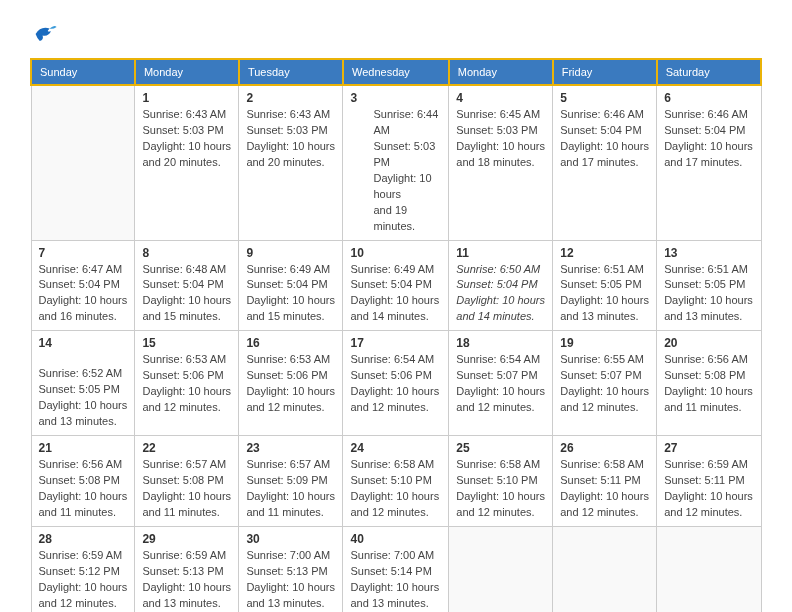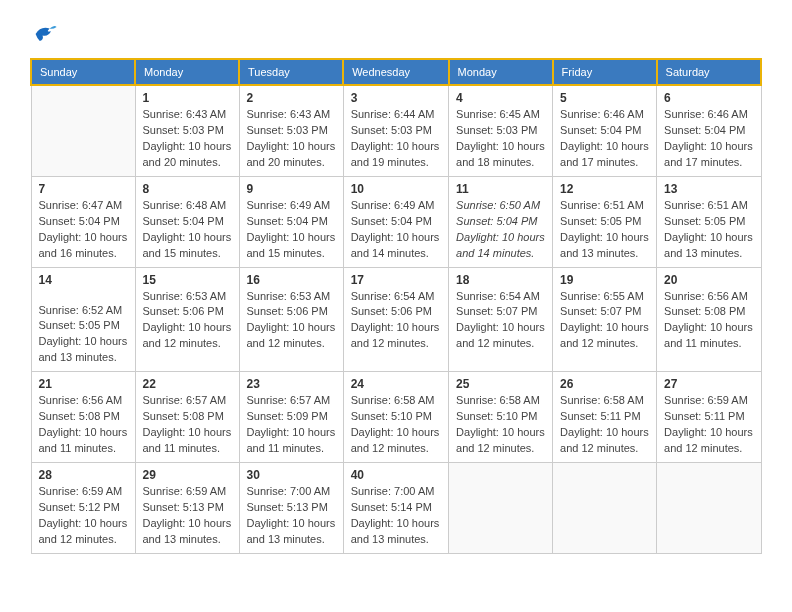--- a/index.html
+++ b/index.html
@@ -133,21 +133,21 @@
         </td>
         <td>
           <span class="day-number">2</span>
           <div class="day-info" style="white-space: pre-line;">Sunrise: 6:43 AM
 Sunset: 5:03 PM
 Daylight: 10 hours
 and 20 minutes.</div>
         </td>
         <td>
           <span class="day-number">3</span>
-          <div class="day-info" style="white-space: pre-line;">Sunrise: 6:44 AM
+          <div class="day-info" style="white-space: pre-line; margin-left: 23px;">Sunrise: 6:44 AM
 Sunset: 5:03 PM
 Daylight: 10 hours
 and 19 minutes.</div>
         </td>
         <td>
           <span class="day-number">4</span>
           <div class="day-info" style="white-space: pre-line;">Sunrise: 6:45 AM
 Sunset: 5:03 PM
 Daylight: 10 hours
 and 18 minutes.</div>

